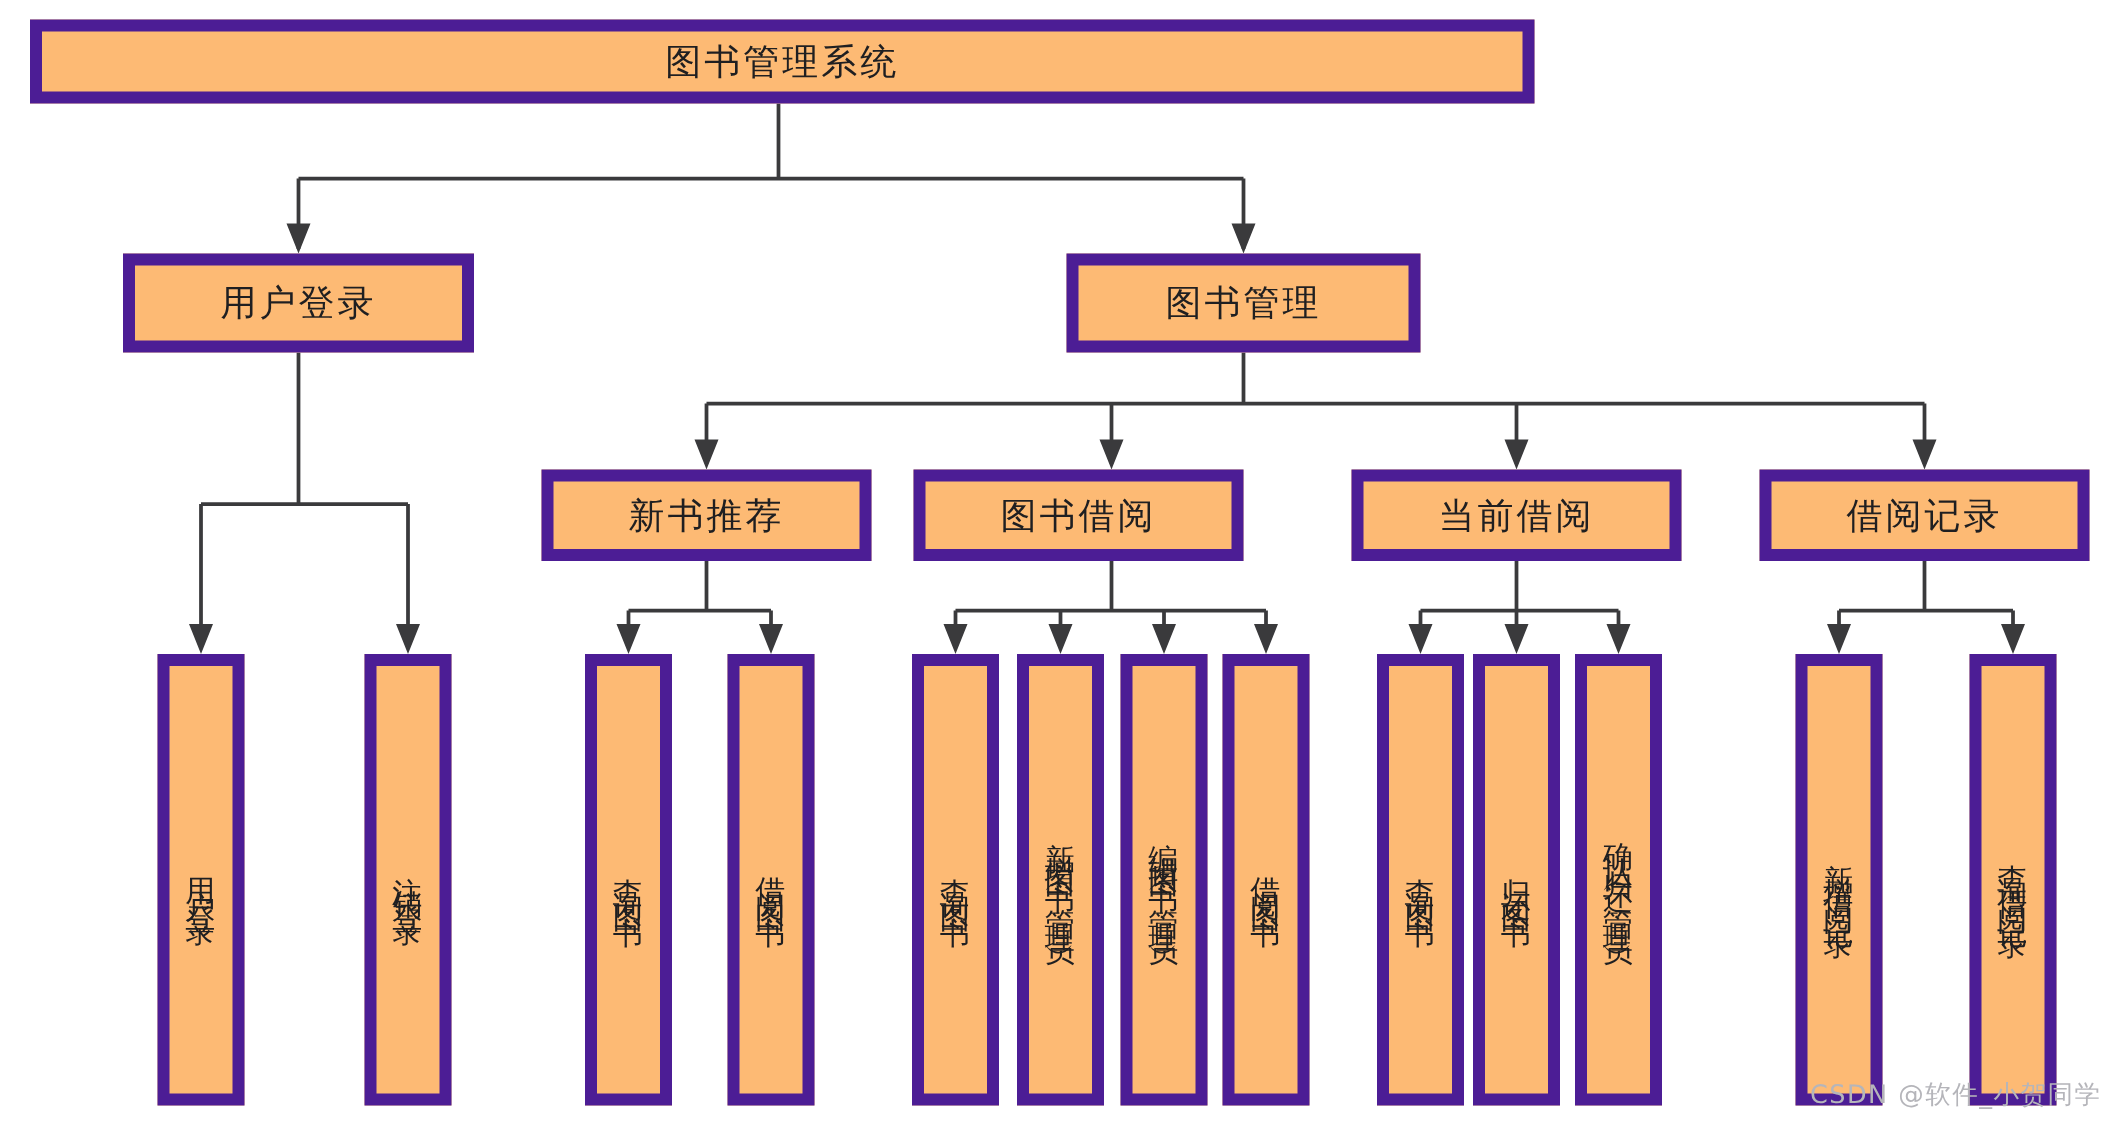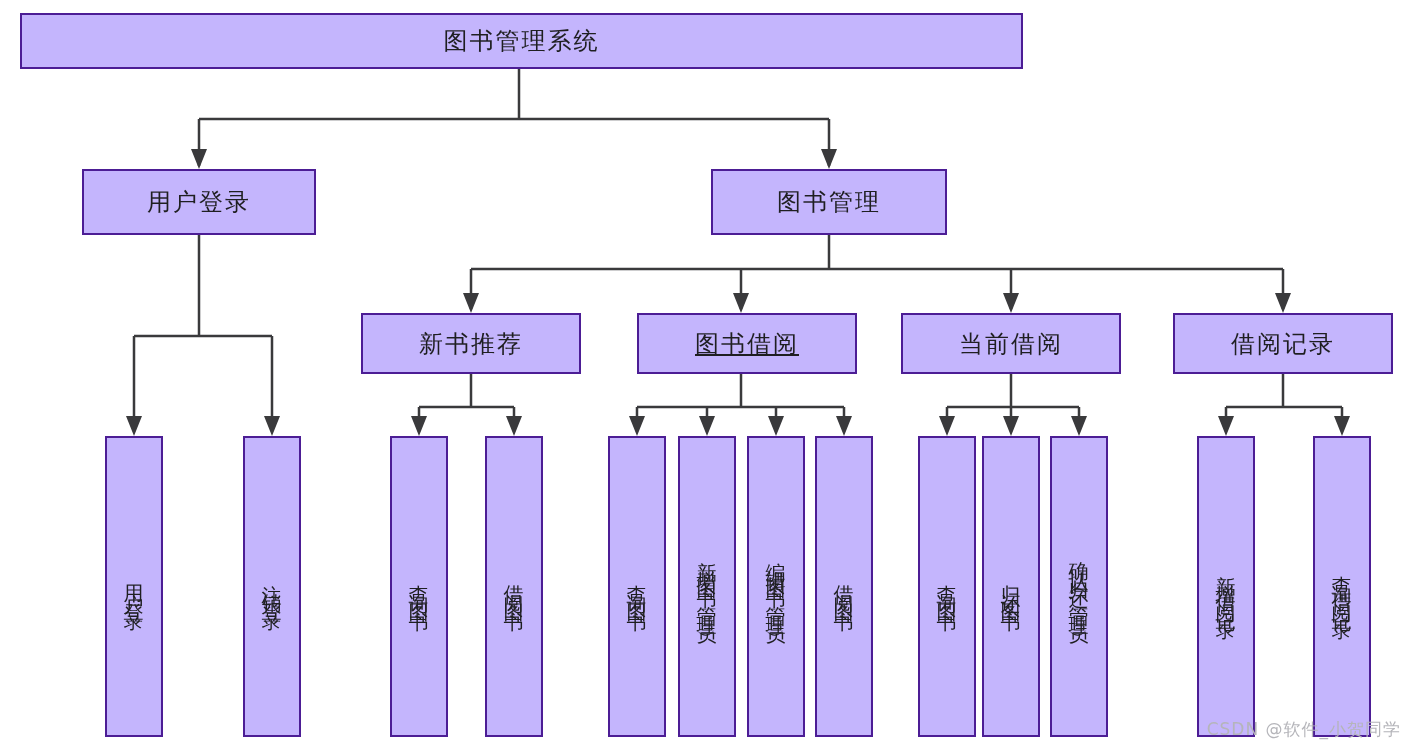--- a/index.html
+++ b/index.html
@@ -13,22 +13,22 @@
     color: #1f1f21;
   }
   svg.connectors {
     position: absolute;
     left: 0; top: 0;
     width: 1405px; height: 747px;
   }
   .node {
     position: absolute;
     box-sizing: border-box;
-    background: #c4b5fd;
-    border: 2px solid #4c1d95;
+    background: #fdba74;
+    border: 8px solid #4c1d95;
     display: flex;
     align-items: center;
     justify-content: center;
   }
   .hbox .label {
     font-size: 24px;
     letter-spacing: 2px;
     white-space: nowrap;
   }
   .root-box .label { font-size: 24px; letter-spacing: 2px; }
@@ -41,21 +41,21 @@
     white-space: nowrap;
   }
   
   .root-box { left: 20px; top: 13px; width: 1003px; height: 56px; }
   
   .n-user-login      { left: 82px;  top: 169px; width: 234px; height: 66px; }
   .n-book-management { left: 711px; top: 169px; width: 236px; height: 66px; }
   
   .l3 { top: 313px; width: 220px; height: 61px; }
   .n-new-book-recommend { left: 361px; }
-  .n-book-borrow        { left: 637px; text-decoration: underline; }
+  .n-book-borrow        { left: 609px; }
   .n-current-borrow     { left: 901px; }
   .n-borrow-records     { left: 1173px; }
   
   .vbox { top: 436px; width: 58px; height: 301px; }
   .n-leaf-user-login { left: 105px; }
   .n-leaf-logout     { left: 243px; }
   .n-leaf-nb-query   { left: 390px; }
   .n-leaf-nb-borrow  { left: 485px; }
   .n-leaf-bb-query   { left: 608px; }
   .n-leaf-bb-add     { left: 678px; }

